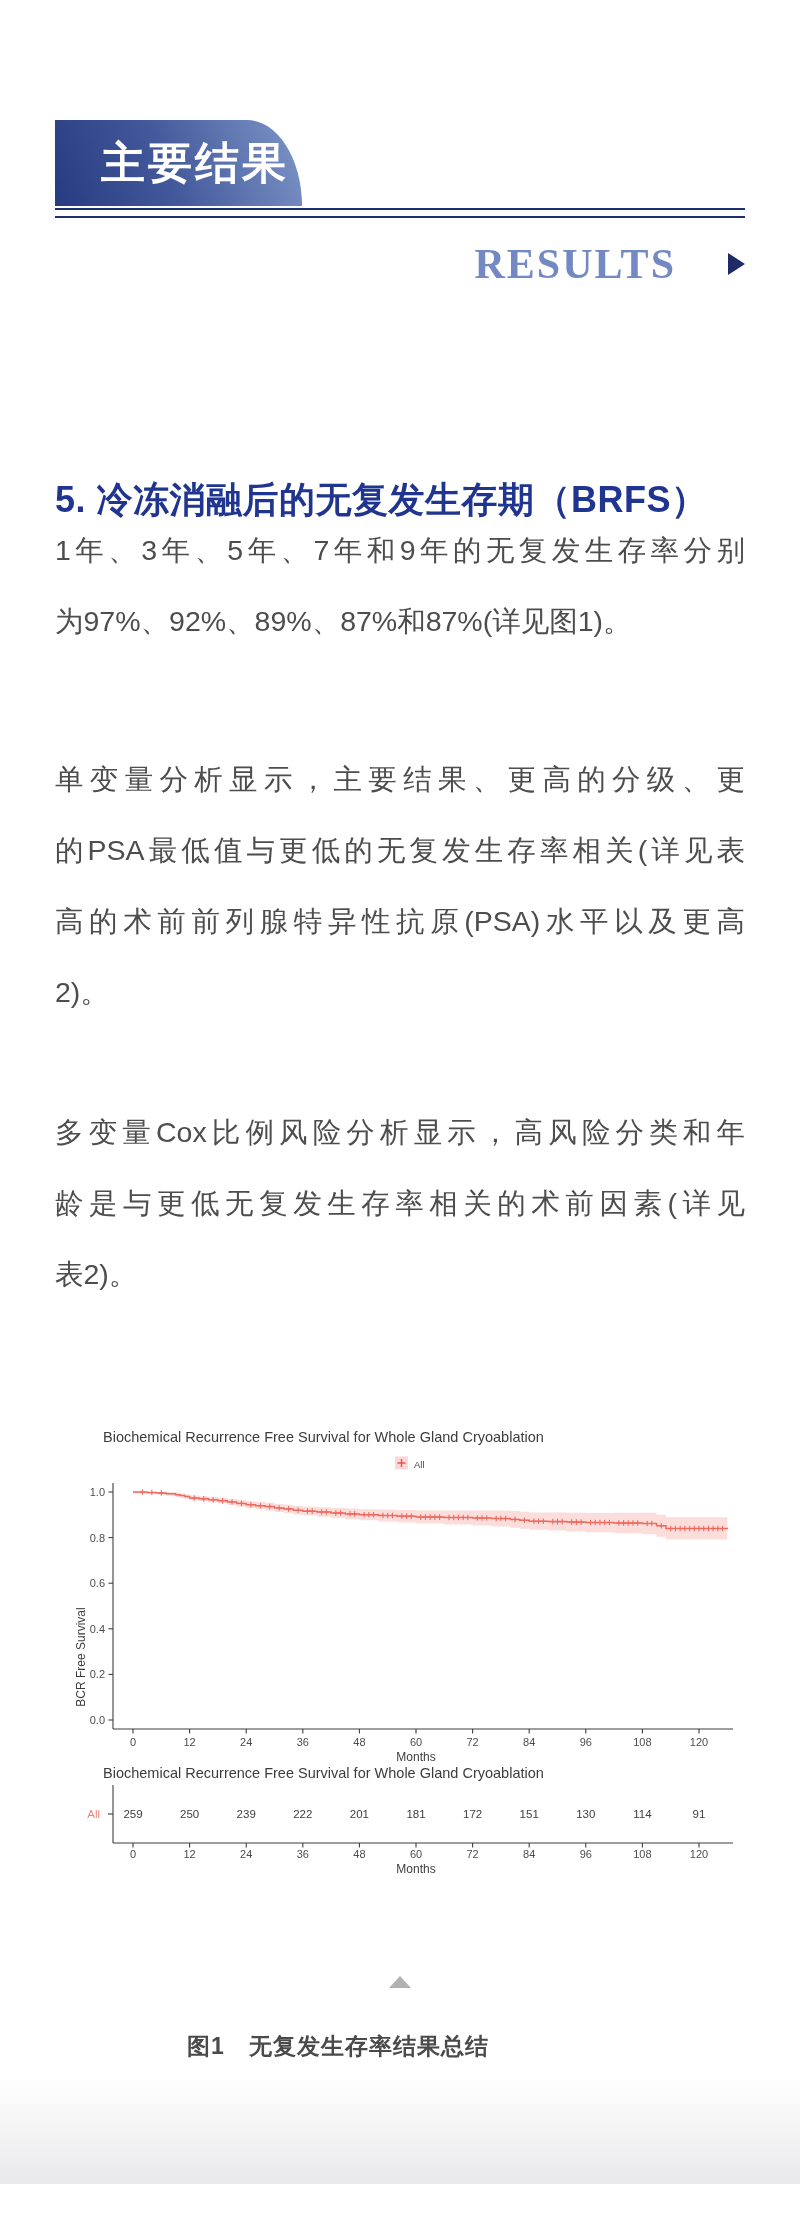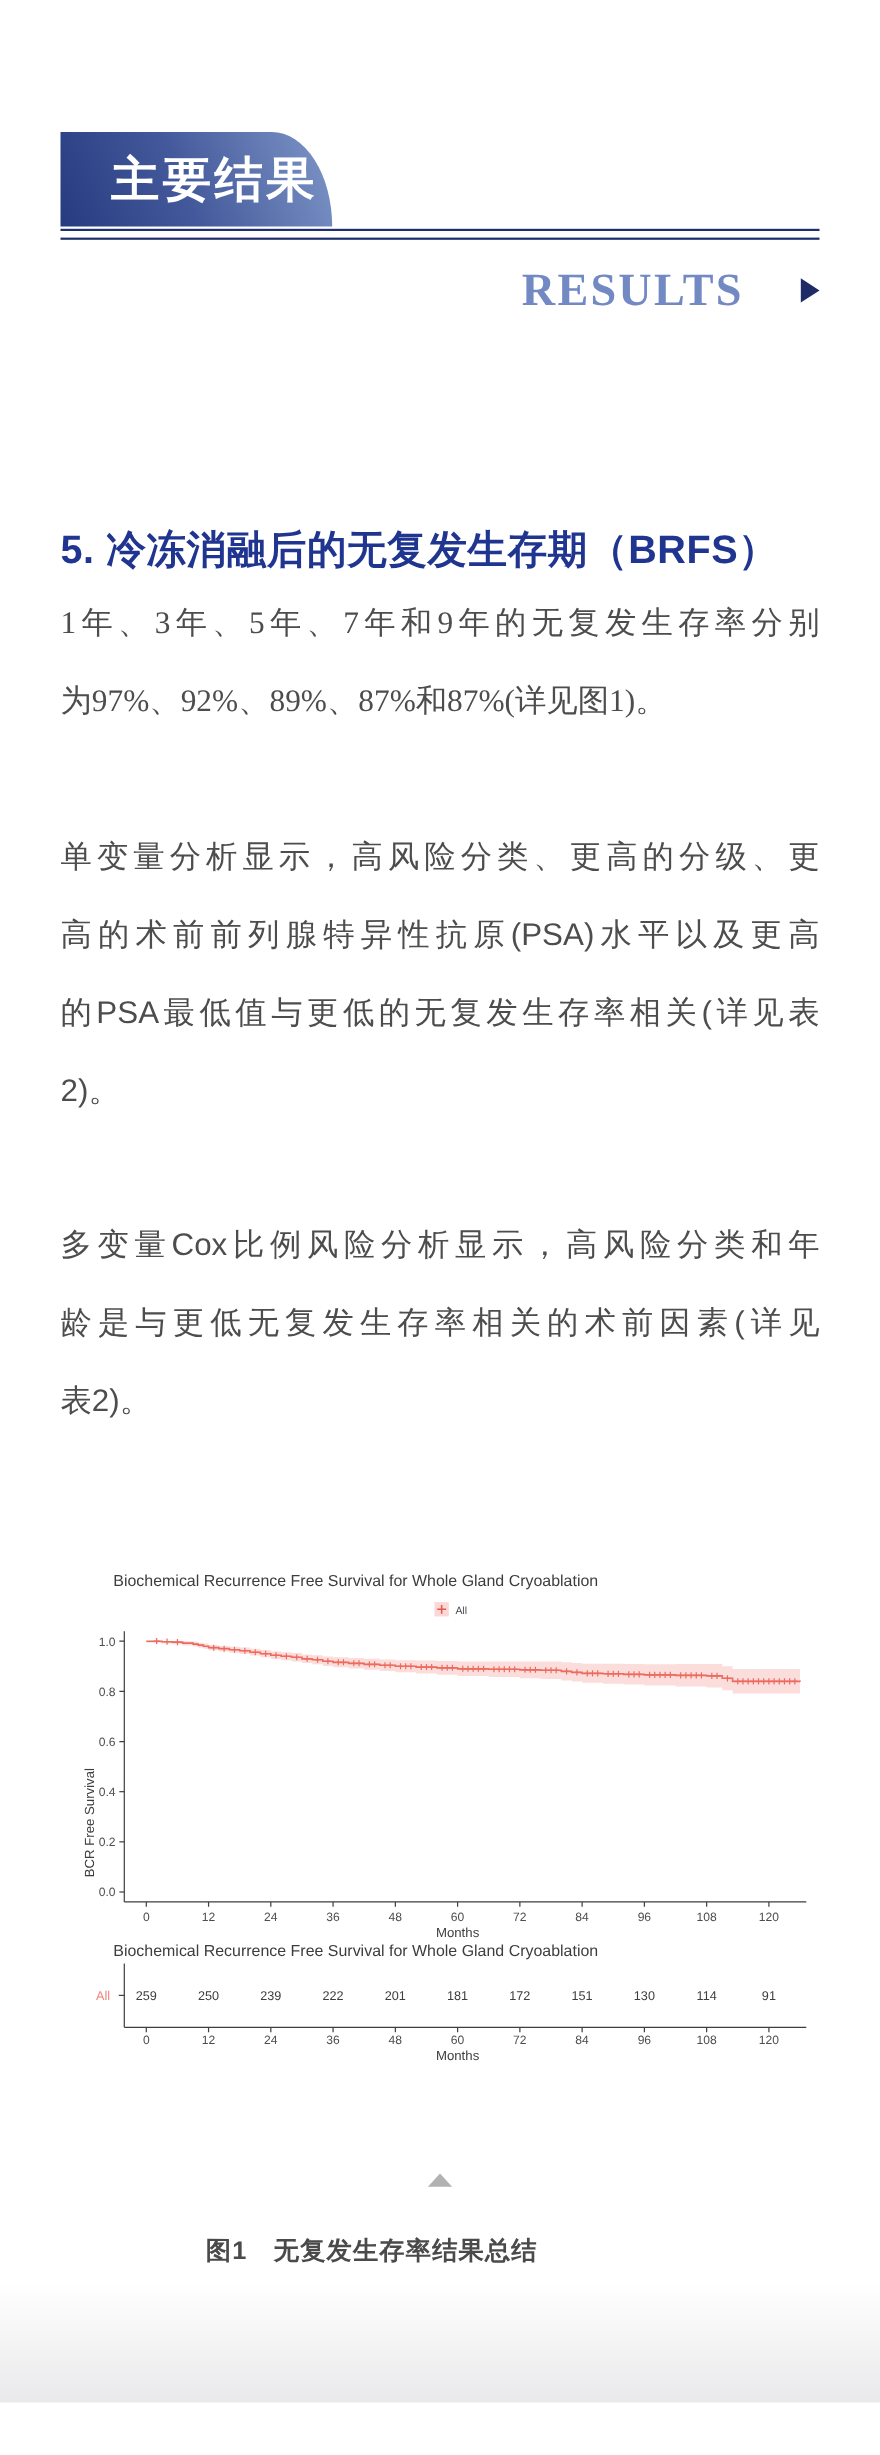--- a/index.html
+++ b/index.html
@@ -22,21 +22,21 @@
           color:#7289c4;letter-spacing:2px;line-height:1;}
   .results-arrow{width:0;height:0;border-top:11px solid transparent;
           border-bottom:11px solid transparent;border-left:17px solid #1e2b66;}
 
   
   .heading{position:absolute;left:55px;top:477px;width:700px;font-size:36px;font-weight:bold;
           color:#1f3590;line-height:1.25;letter-spacing:0.5px;}
   .para{position:absolute;left:55px;width:690px;}
   .pline{font-size:28.5px;line-height:71px;color:#4d4d4d;white-space:nowrap;}
   .pline.jfull{white-space:normal;text-align:justify;text-align-last:justify;}
-  #p0{top:531px;font-family:Liberation Serif, serif;} #p1{top:744px;} #p2{top:1097px;}
+  #p0{top:515px;} #p1{top:744px;} #p2{top:1097px;}
 
   
   .km-chart{position:absolute;left:70px;top:1395px;}
   .km-chart text{font-family:"Liberation Sans", sans-serif;}
 
   
   .fig-triangle{position:absolute;left:389px;top:1976px;width:0;height:0;
           border-left:11px solid transparent;border-right:11px solid transparent;
           border-bottom:12px solid #b2b2b2;}
   .fig-caption{position:absolute;left:0;top:2031px;width:676px;text-align:center;
@@ -59,23 +59,23 @@
     <div class="results-text">RESULTS</div>
     <div class="results-arrow"></div>
   </div>
 
   <div class="heading">5. 冷冻消融后的无复发生存期（BRFS）</div>
   <div class="para" id="p0">
       <div class="pline jfull">1年、3年、5年、7年和9年的无复发生存率分别</div>
       <div class="pline">为97%、92%、89%、87%和87%(详见图1)。</div>
     </div>
   <div class="para" id="p1">
-      <div class="pline jfull">单变量分析显示，高风险分类、更高的分级、更</div>
+      <div class="pline jfull">单变量分析显示，主要结果、更高的分级、更</div>
+      <div class="pline jfull">的PSA最低值与更低的无复发生存率相关(详见表</div>
       <div class="pline jfull">高的术前前列腺特异性抗原(PSA)水平以及更高</div>
-      <div class="pline jfull">的PSA最低值与更低的无复发生存率相关(详见表</div>
       <div class="pline">2)。</div>
     </div>
   <div class="para" id="p2">
       <div class="pline jfull">多变量Cox比例风险分析显示，高风险分类和年</div>
       <div class="pline jfull">龄是与更低无复发生存率相关的术前因素(详见</div>
       <div class="pline">表2)。</div>
     </div>
 
   <svg class="km-chart" id="km-svg" width="690" height="505" viewBox="0 0 690 505">
     <text x="33" y="47" font-size="14.5" fill="#3d3d3d">Biochemical Recurrence Free Survival for Whole Gland Cryoablation</text>

